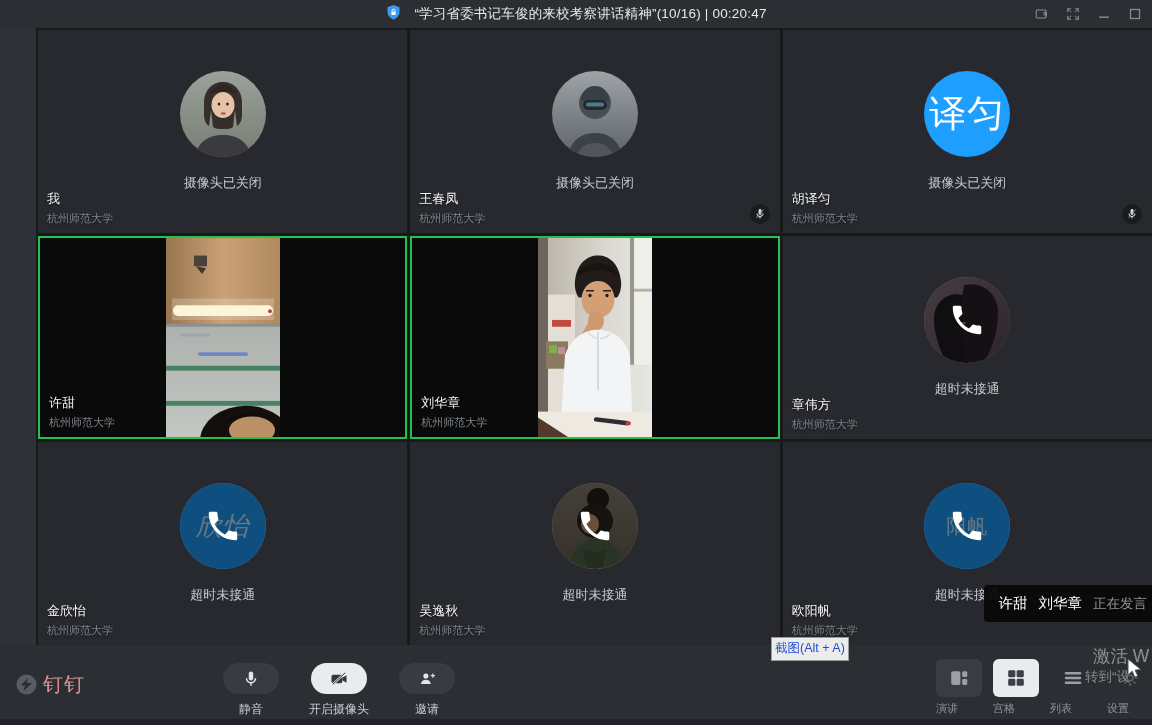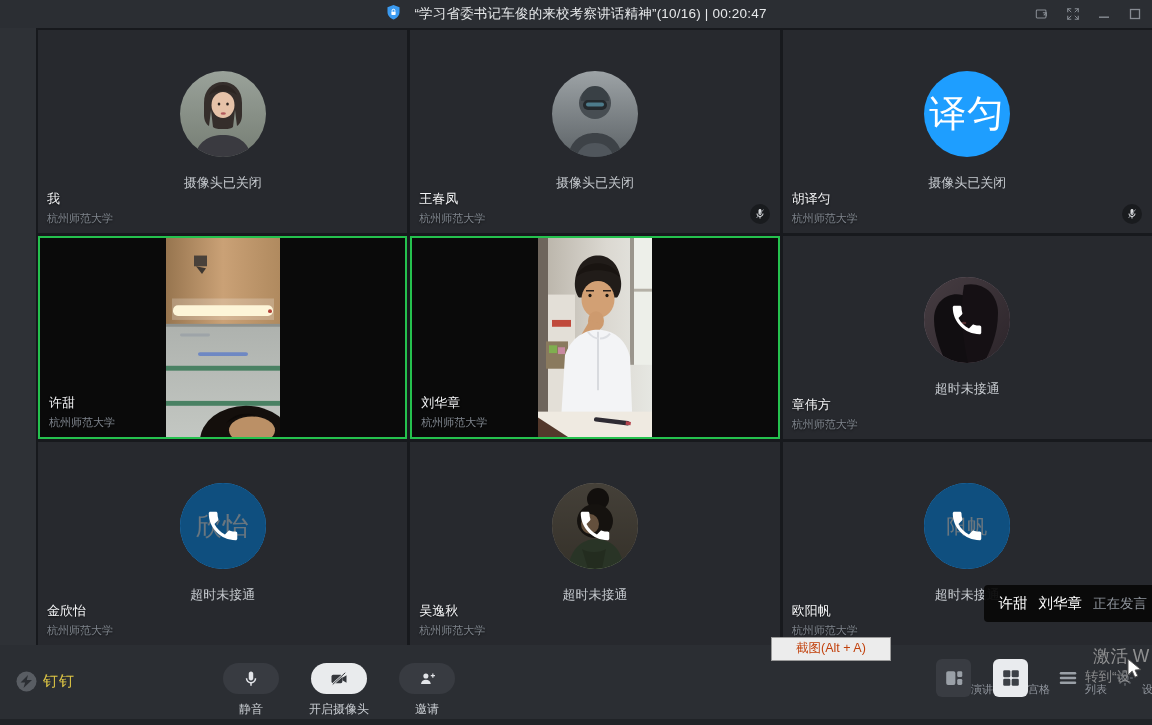--- a/index.html
+++ b/index.html
@@ -75,57 +75,57 @@
   
   .toolbar {
     position:absolute; left:0; right:0; bottom:0; height:80px;
     background:#2b2e33; z-index:20;
     border-bottom:6px solid #202327;
   }
   .dd-logo {
     position:absolute; left:16px; top:26px; display:flex; align-items:center; gap:6px;
     opacity:.85;
   }
-  .dd-logo .logo-text { font-size:15px; color:#fde047; letter-spacing:1px; }
+  .dd-logo .logo-text { font-size:20px; color:#fca5a5; letter-spacing:1px; }
 
   .ctrl-row { position:absolute; left:207px; top:18px; display:flex; }
   .ctrl-btn { width:88px; display:flex; flex-direction:column; align-items:center; cursor:default; }
   .pill {
     width:56px; height:31px; border-radius:16px; background:#383b41;
     display:flex; align-items:center; justify-content:center;
   }
   .pill.light  { background:#e9ebed; }
   .pill.danger { background:#fa5a32; }
   .pill.disabled { background:#33363b; }
   .ctrl-label { margin-top:7px; font-size:12px; color:#c9cdd2; white-space:nowrap; }
   .ctrl-btn.disabled .ctrl-label { color:#64686e; }
 
   .view-row { position:absolute; left:936px; top:14px; display:flex; }
-  .view-btn { width:57px; display:flex; align-items:flex-end; cursor:default; }
+  .view-btn { width:57px; display:flex; flex-direction:column; align-items:flex-start; cursor:default; }
   .view-ic {
     width:46px; height:38px; border-radius:6px;
     display:flex; align-items:center; justify-content:center;
   }
   .view-btn.boxed .view-ic { background:#393c42; }
   .view-btn.active .view-ic { background:#e9ebee; }
   .view-label { margin-top:4px; font-size:11px; color:#90959d; white-space:nowrap; }
 
   
   .speaking-banner {
     position:absolute; top:585px; right:0; height:37px; z-index:40;
     background:rgba(8,8,8,.94); border-radius:4px 0 0 4px;
     display:flex; align-items:center; gap:11px; padding:0 5px 0 15px;
   }
   .speaking-banner .spk { font-size:14.5px; color:#ffffff; }
   .speaking-banner .sfx { font-size:13.5px; color:#8f959d; }
 
   .tooltip {
     position:absolute; left:771px; top:637px; z-index:50;
-    background:#ececec; border:1px solid #9a9a9a; color:#c2410c;
-    font-size:12.5px; padding:2px 24px 3px; white-space:nowrap;
+    background:#ececec; border:1px solid #9a9a9a; color:#1d4ed8;
+    font-size:12.5px; padding:2px 3px 3px; white-space:nowrap;
   }
 
   .watermark { position:absolute; z-index:60; color:#a9a9a9; pointer-events:none; }
   .wm1 { left:1093px; top:644px; font-size:17.5px; opacity:.8; white-space:nowrap; }
   .wm2 { left:1085px; top:668px; font-size:13.5px; opacity:.75; white-space:nowrap; }
 
   .cursor { position:absolute; left:1127px; top:658px; z-index:100; }
 </style>
 </head>
 <body>
@@ -365,21 +365,21 @@
       <div class="status-text">超时未接通</div>
     </div>
     <div class="nameplate">
       <div class="pname">章伟方</div>
       <div class="porg">杭州师范大学</div>
     </div>
   </div>
 
   <div class="tile">
     <div class="avatar-zone">
-      <div class="avatar initials dimmed" style="background:#1e9eff;">
+      <div class="avatar initials dimmed" style="background:#1e9eff;font-style:italic;">
         <span class="init-text" style="font-size:26px;">欣怡</span>
         <div class="dim-overlay"></div>
         <div class="phone-overlay">
           <svg width="38" height="38" viewBox="0 0 24 24">
                 <path fill="#fff" d="M6.62 10.79c1.44 2.83 3.76 5.14 6.59 6.59l2.2-2.2c.27-.27.67-.36 1.02-.24 1.12.37 2.33.57 3.57.57.55 0 1 .45 1 1V20c0 .55-.45 1-1 1-9.39 0-17-7.61-17-17 0-.55.45-1 1-1h3.5c.55 0 1 .45 1 1 0 1.25.2 2.45.57 3.57.11.35.03.74-.25 1.02z"></path>
               </svg>
         </div>
       </div>
       <div class="status-text">超时未接通</div>
     </div>

